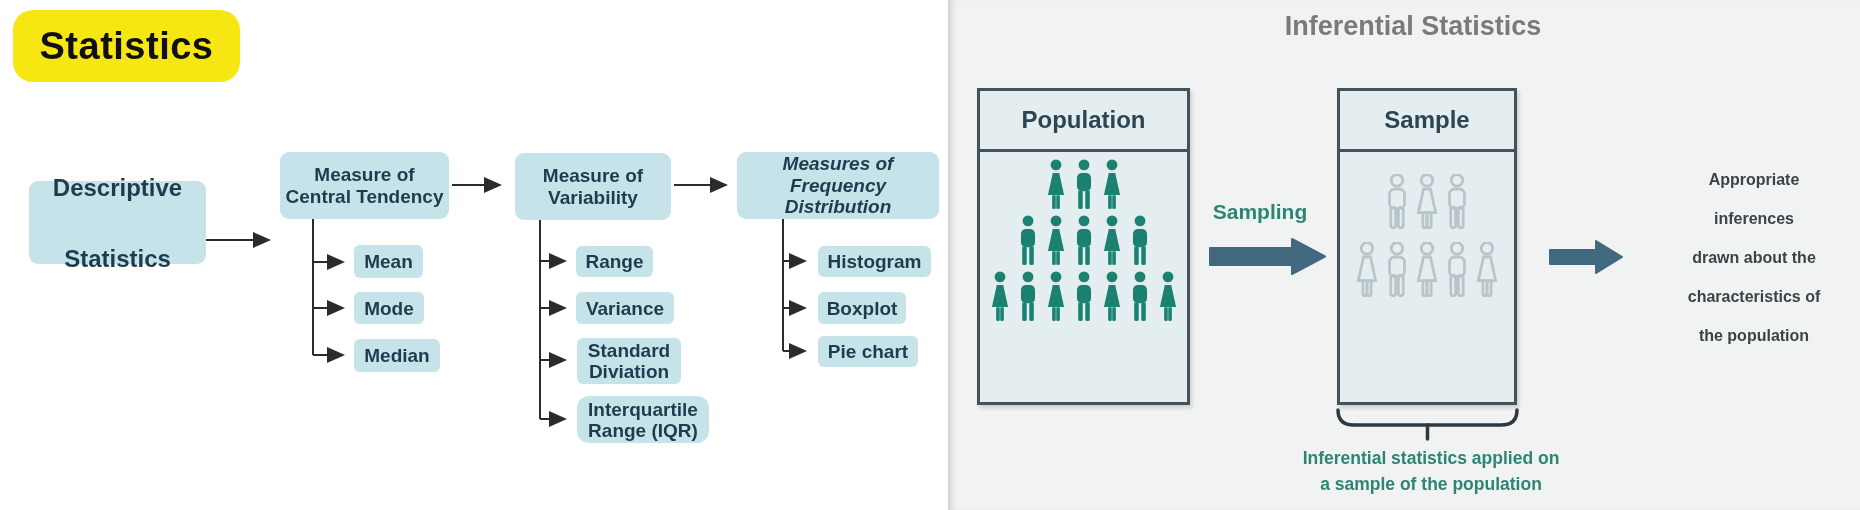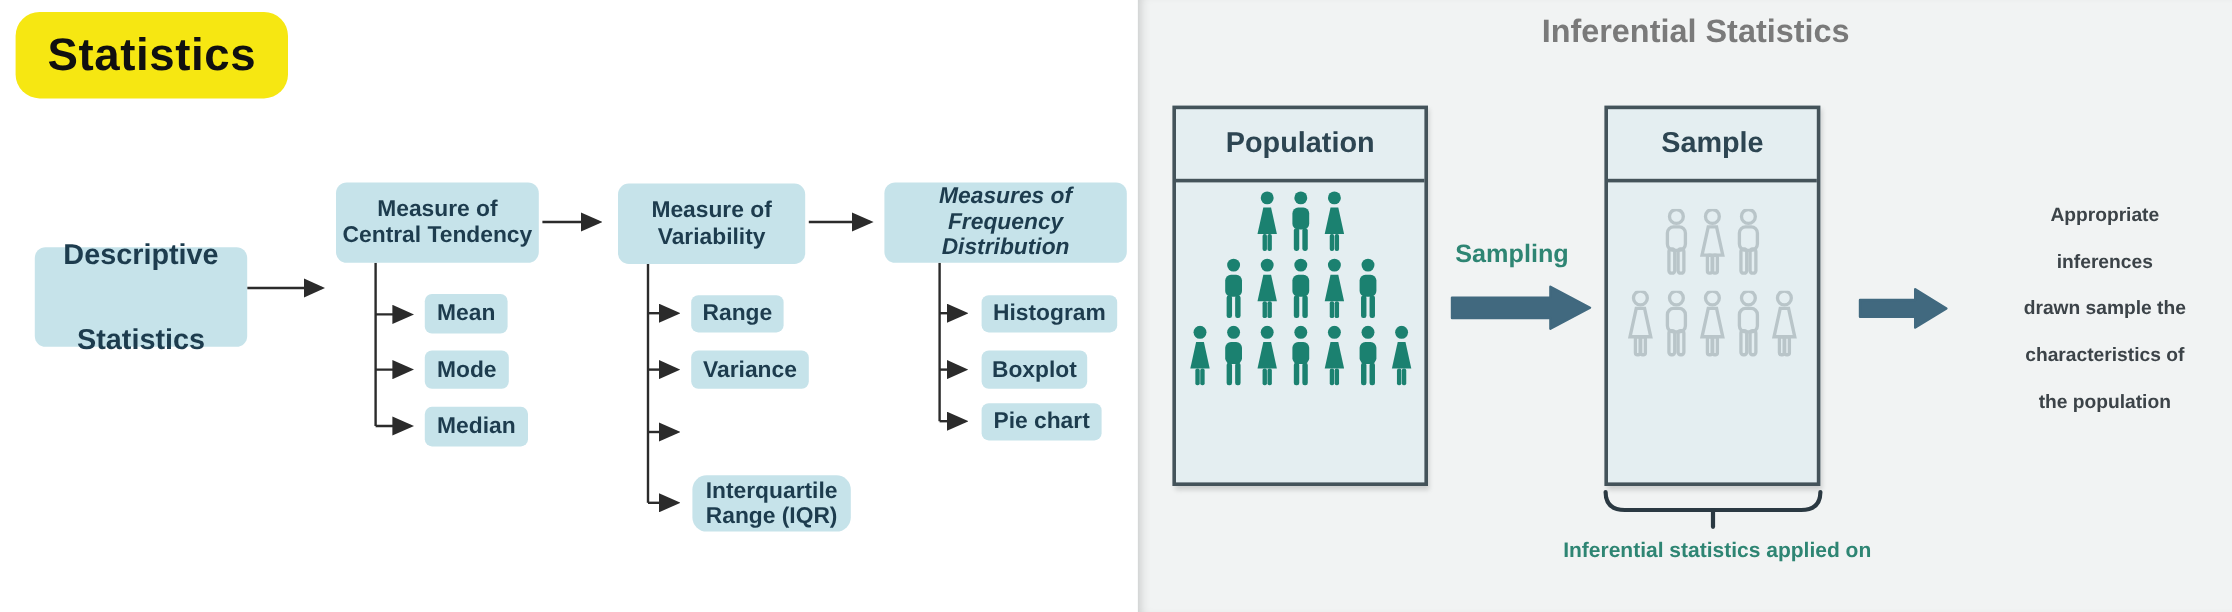--- a/index.html
+++ b/index.html
@@ -14,21 +14,21 @@
   .stage{position:relative;width:1860px;height:510px;background:#ffffff;overflow:hidden;}
 
   .badge{position:absolute;left:13px;top:10px;width:227px;height:72px;background:var(--badge-bg);
     border-radius:20px;display:flex;align-items:center;justify-content:center;}
   .badge span{font-size:38px;font-weight:bold;color:#101010;letter-spacing:.5px;}
 
   .fbox{position:absolute;background:var(--box-blue);border-radius:9px;color:var(--box-text);
     display:flex;flex-direction:column;align-items:center;justify-content:center;text-align:center;
     font-weight:bold;}
   .fbox .l{display:block;}
-  .root-box{left:29px;top:206px;width:177px;height:83px;font-size:24px;line-height:27px;gap:44px;}
+  .root-box{left:29px;top:181px;width:177px;height:83px;font-size:24px;line-height:27px;gap:44px;}
   .parent-box{font-size:19px;line-height:21.5px;}
   #box-central{left:280px;top:152px;width:169px;height:67px;}
   #box-variability{left:515px;top:153px;width:156px;height:67px;}
   #box-frequency{left:737px;top:152px;width:202px;height:67px;font-style:italic;}
   .child-box{border-radius:6px;font-size:19px;line-height:21px;padding:2px 6px;}
   #box-mean{left:354px;top:245px;width:69px;height:33px;}
   #box-mode{left:354px;top:292px;width:70px;height:32px;}
   #box-median{left:354px;top:339px;width:86px;height:33px;}
   #box-range{left:576px;top:246px;width:77px;height:31px;}
   #box-variance{left:576px;top:292px;width:98px;height:32px;}
@@ -146,20 +146,21 @@
   <div class="fbox parent-box" id="box-frequency">
     <span class="l">Measures of Frequency</span>
     <span class="l">Distribution</span>
   </div>
 
   <div class="fbox child-box" id="box-mean">Mean</div>
   <div class="fbox child-box" id="box-mode">Mode</div>
   <div class="fbox child-box" id="box-median">Median</div>
   <div class="fbox child-box" id="box-range">Range</div>
   <div class="fbox child-box" id="box-variance">Variance</div>
+  <div class="fbox child-box" id="box-std">Standard Diviation</div>
   <div class="fbox child-box" id="box-iqr">Interquartile Range (IQR)</div>
   <div class="fbox child-box" id="box-histogram">Histogram</div>
   <div class="fbox child-box" id="box-boxplot">Boxplot</div>
   <div class="fbox child-box" id="box-piechart">Pie chart</div>
 
   <div class="right-panel">
     <div class="rp-title">Inferential Statistics</div>
 
     <div class="frame" id="population-frame">
       <div class="frame-header">Population</div>
@@ -257,27 +258,28 @@
         </div>
     </div>
 
     <svg class="block-arrow" id="result-arrow" width="76" height="38">
       <polygon points="2,12 48,12 48,3 74,19 48,35 48,26 2,26"></polygon>
     </svg>
 
     <div class="result-block">
       <div>Appropriate</div>
       <div>inferences</div>
-      <div>drawn sample the</div>
+      <div>drawn about the</div>
       <div>characteristics of</div>
       <div>the population</div>
     </div>
 
     <svg id="sample-brace" width="188" height="42">
       <path d="M3,2 Q3,17 19,17 L166,17 Q182,17 182,2"></path>
       <path d="M92.5,17 L92.5,31"></path>
     </svg>
 
     <div class="caption">
       <div>Inferential statistics applied on</div>
+      <div>a sample of the population</div>
     </div>
   </div>
 </div>
 
 </body></html>

